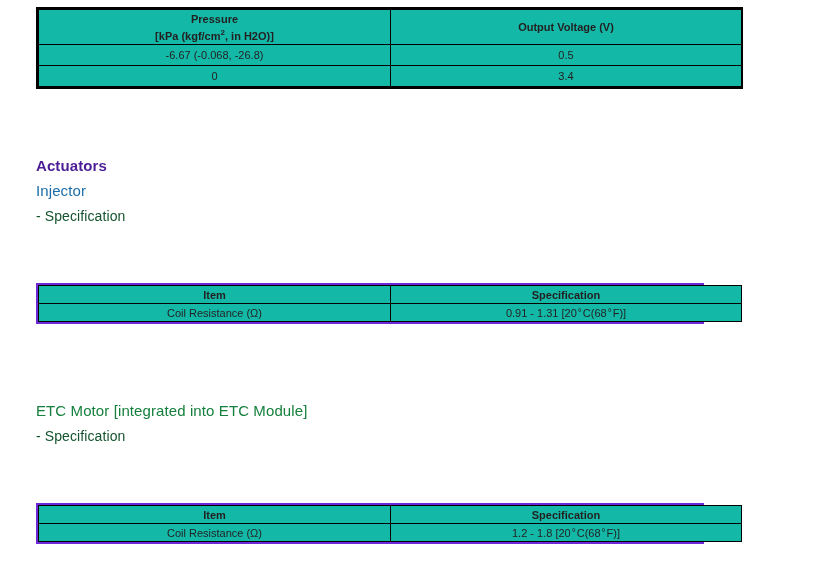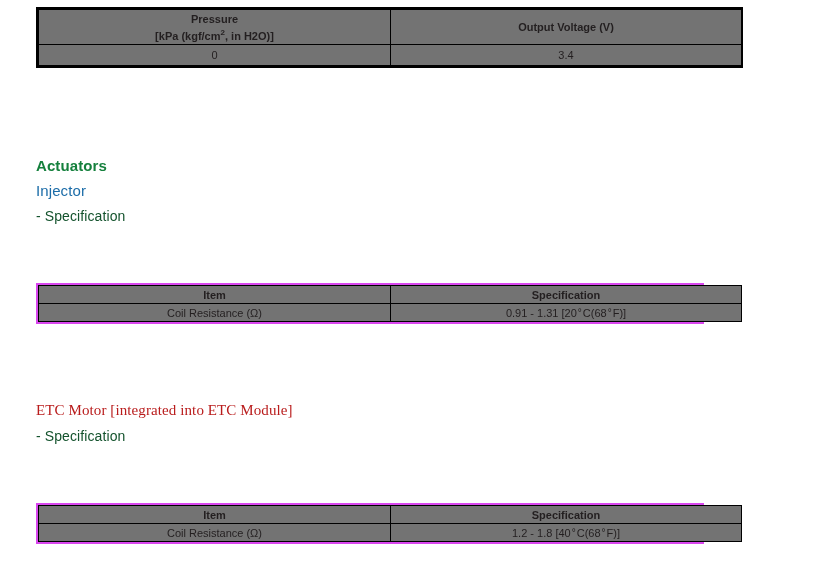--- a/index.html
+++ b/index.html
@@ -18,21 +18,21 @@
   .page {
     position: relative;
     width: 831px;
     height: 576px;
   }
 
   
   table.spec {
     border-collapse: collapse;
     table-layout: fixed;
-    background: #737373;
+    background: #14b8a6;
   }
   table.spec td, table.spec th {
     border: 1px solid #000000;
     text-align: center;
     vertical-align: middle;
     font-weight: normal;
     padding: 0;
   }
   table.spec th {
     font-weight: bold;
@@ -60,50 +60,49 @@
     font-size: 11px;
   }
   .col-a { width: 352px; }
   .col-b { width: 351px; margin-left: 33px; }
 
   
   .section-title {
     position: absolute;
     font-size: 15px;
     font-weight: bold;
-    color: #15803d;
+    color: #4c1d95;
     letter-spacing: 0.1px;
   }
   .link-title {
     position: absolute;
     font-size: 15px;
     color: #1b6ca8;
     letter-spacing: 0.1px;
     text-align: right;
   }
   .plain-title {
     position: absolute;
     font-size: 15px;
-    color: #b91c1c;
-    letter-spacing: 0.1px;
-    font-family: Liberation Serif, serif;
+    color: #15803d;
+    letter-spacing: 0.1px;
   }
   .sub-line {
     position: absolute;
     font-size: 14px;
     color: #14532d;
     letter-spacing: 0.1px;
   }
 
   
   .item-table {
     position: absolute;
     left: 36px;
     width: 668px;
-    border: 2px solid #d946ef;
+    border: 2px solid #6d28d9;
     box-sizing: border-box;
   }
   .item-table table {
     width: 100%;
   }
   .item-table th.head {
     height: 17px;
     font-size: 11px;
   }
   .item-table td.cell {
@@ -133,20 +132,24 @@
         </colgroup>
       <tbody>
         <tr>
           <th class="head col-a">
             <div>Pressure</div>
             <div><span>[kPa (kgf/cm</span><sup class="sub2">2</sup><span>, in H2O)]</span></div>
           </th>
           <th class="head col-b">Output Voltage (V)</th>
         </tr>
         <tr>
+          <td class="cell">-6.67 (-0.068, -26.8)</td>
+          <td class="cell">0.5</td>
+        </tr>
+        <tr>
           <td class="cell">0</td>
           <td class="cell">3.4</td>
         </tr>
       </tbody>
     </table>
   </div>
 
   <div class="section-title" style="left:36px; top:157px;">Actuators</div>
 
   <div class="link-title" style="left:36px; top:182px;">Injector</div>
@@ -180,19 +183,19 @@
           <col class="col-a">
           <col class="col-b">
         </colgroup>
       <tbody>
         <tr>
           <th class="head col-a">Item</th>
           <th class="head col-b">Specification</th>
         </tr>
         <tr>
           <td class="cell">Coil Resistance (Ω)</td>
-          <td class="cell"><span>1.2 - 1.8 [40</span><span class="deg">°</span><span>C(68</span><span class="deg">°</span><span>F)]</span></td>
+          <td class="cell"><span>1.2 - 1.8 [20</span><span class="deg">°</span><span>C(68</span><span class="deg">°</span><span>F)]</span></td>
         </tr>
       </tbody>
     </table>
   </div>
 
 </div>
 
 </body></html>

